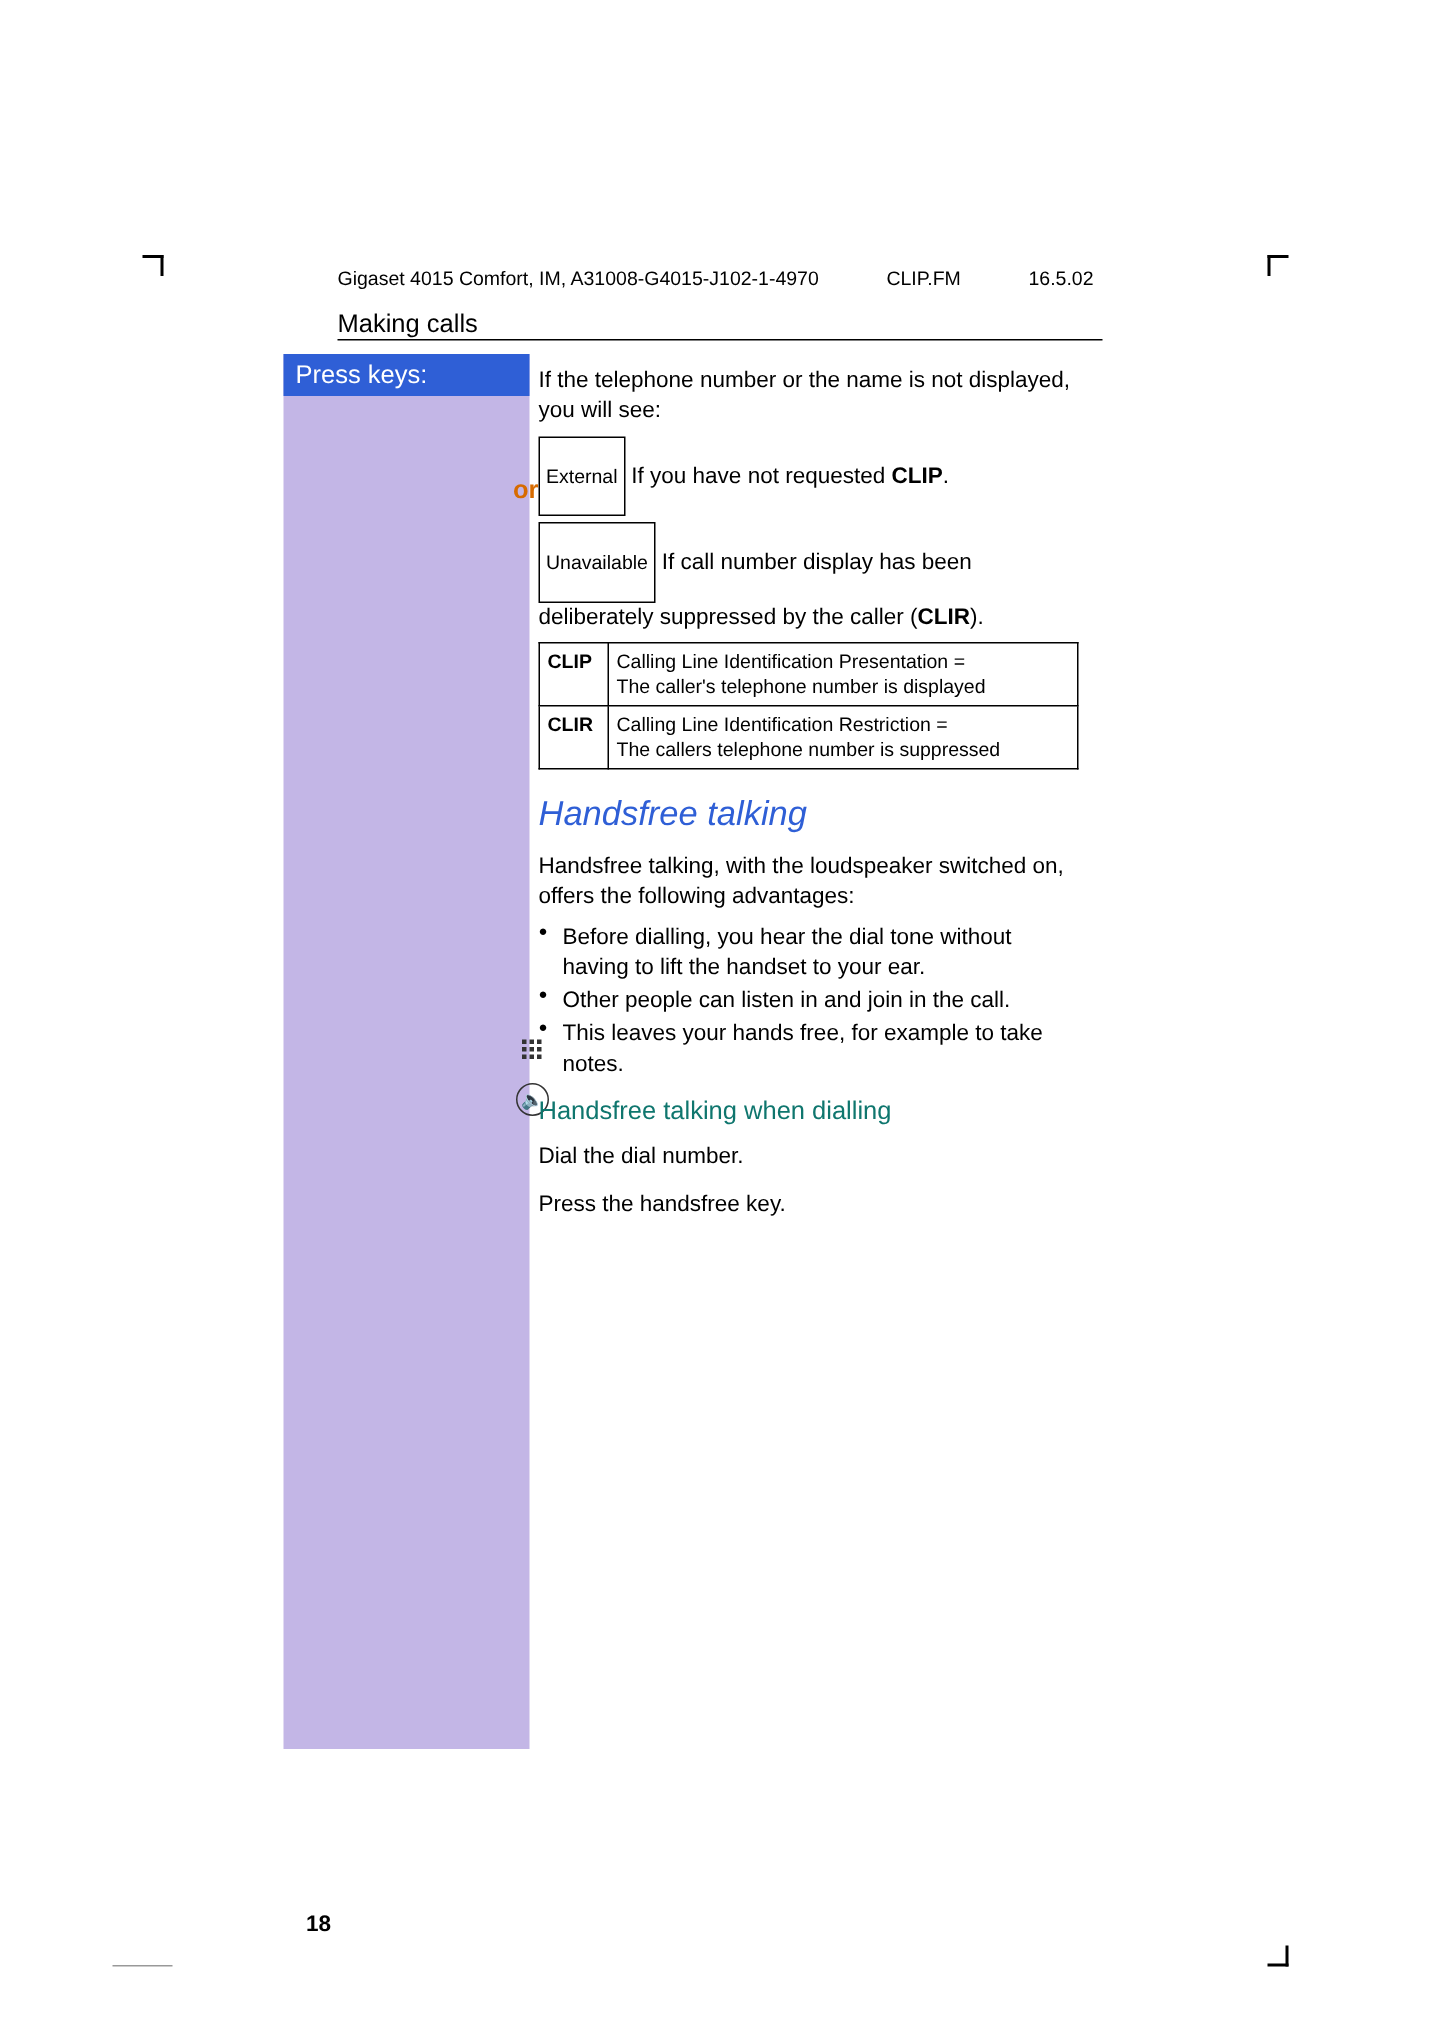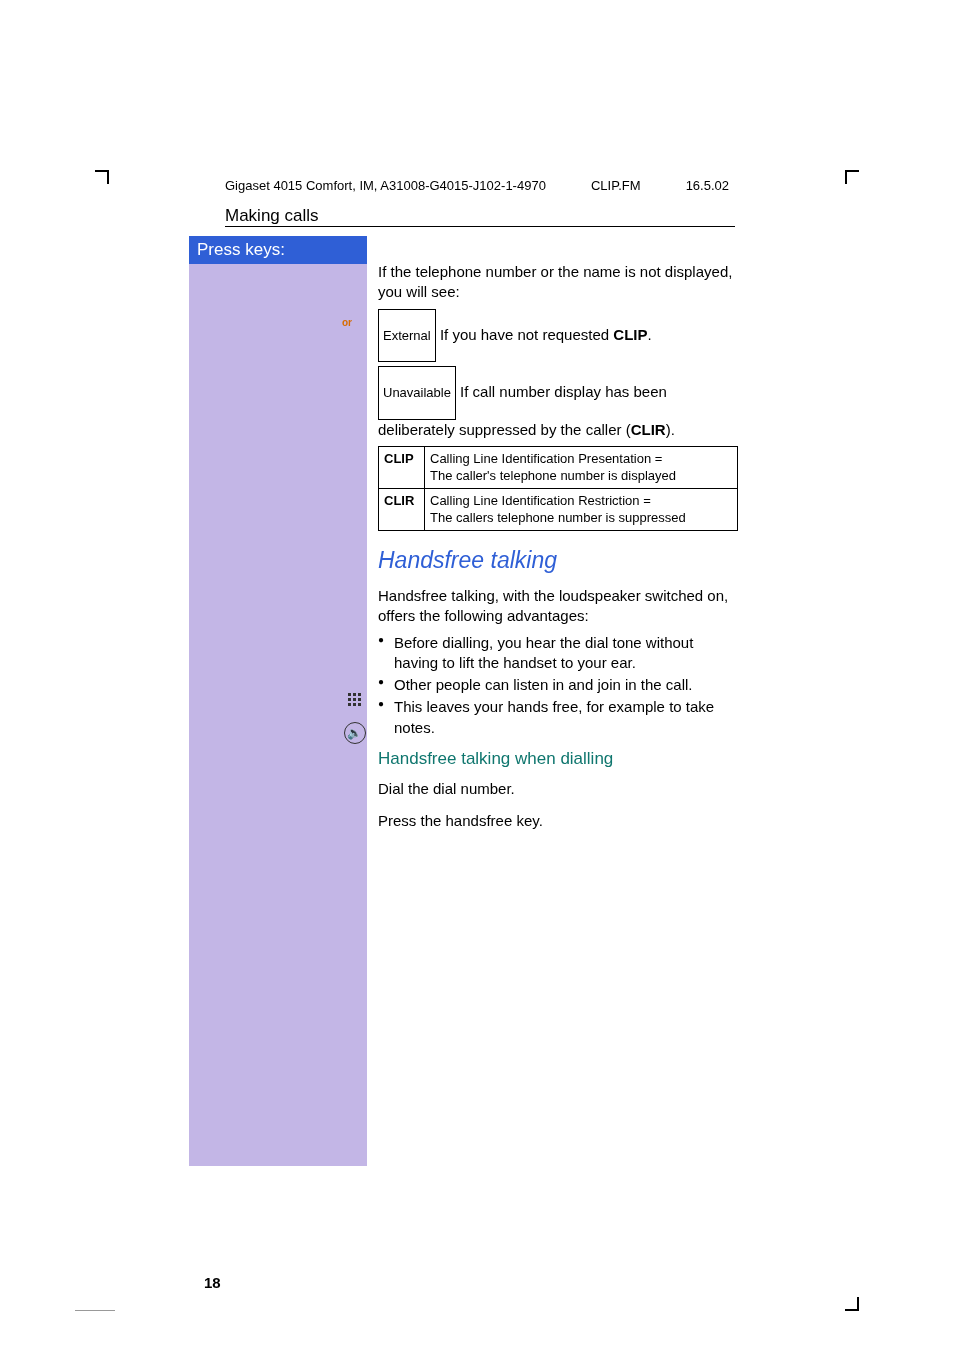--- a/index.html
+++ b/index.html
@@ -7,27 +7,27 @@
   .crop-tl { position:absolute; top:170px; left:95px; width:14px; height:2px; background:#000; }
   .crop-tl-v { position:absolute; top:170px; left:107px; width:2px; height:14px; background:#000; }
   .crop-tr { position:absolute; top:170px; right:95px; width:14px; height:2px; background:#000; }
   .crop-tr-v { position:absolute; top:170px; right:107px; width:2px; height:14px; background:#000; }
   .crop-bl { position:absolute; bottom:40px; left:75px; width:40px; height:1px; background:#999; }
   .crop-br { position:absolute; bottom:40px; right:95px; width:2px; height:14px; background:#000; }
   .crop-br-h { position:absolute; bottom:40px; right:95px; width:14px; height:2px; background:#000; }
   .header-line { position:absolute; top:178px; left:225px; right:225px; font-size:13px; color:#000; display:flex; justify-content:space-between; }
   .section-title { position:absolute; top:206px; left:225px; font-size:17px; }
   .hr { position:absolute; top:226px; left:225px; width:510px; height:1px; background:#000; }
-  .sidebar { position:absolute; top:236px; left:189px; width:178px; background:#C3B6E6; }
+  .sidebar { position:absolute; top:236px; left:189px; width:164px; background:#C3B6E6; }
   .sidebar-header { background:#2F5FD6; color:#fff; font-size:17px; padding:4px 8px; }
-  .or { position:absolute; top:317px; left:342px; color:#D76B00; font-weight:bold; font-size:10px; }
+  .or { position:absolute; top:317px; left:342px; color:#D76B00; font-weight:bold; font-size:17px; }
   .keypad-icon { position:absolute; top:693px; left:348px; width:16px; height:16px; }
   .keypad-icon .dot { width:3px; height:3px; background:#333; position:absolute; }
   .speaker-icon { position:absolute; top:722px; left:344px; width:22px; height:22px; border:1px solid #333; border-radius:50%; display:flex; align-items:center; justify-content:center; font-size:12px; }
-  .content { position:absolute; top:244px; left:378px; width:360px; font-size:15px; line-height:1.35;margin-top:18px; }
+  .content { position:absolute; top:244px; left:359px; width:360px; font-size:15px; line-height:1.35; }
   .content p { margin-bottom:6px; }
   .boxed { display:inline-block; border:1px solid #000; padding:17px 4px; font-size:13px; vertical-align:baseline; }
   .cliptable { border:1px solid #000; border-collapse:collapse; font-size:13px; margin-top:6px; margin-bottom:14px; width:100%; }
   .cliptable td { border:1px solid #000; padding:3px 5px; vertical-align:top; }
   .cliptable td:first-child { font-weight:bold; width:46px; }
   .h2 { color:#2F5FD6; font-size:23px; margin-bottom:10px; margin-top:4px; font-weight:normal;font-style:italic; }
   .h3 { color:#0f766e; font-size:17px; margin-top:10px; margin-bottom:8px; font-weight:normal; }
   ul { list-style:none; margin:4px 0 8px 0; }
   ul li { position:relative; padding-left:16px; margin-bottom:2px; }
   ul li::before { content:"●"; position:absolute; left:0; top:0; font-size:10px; }

